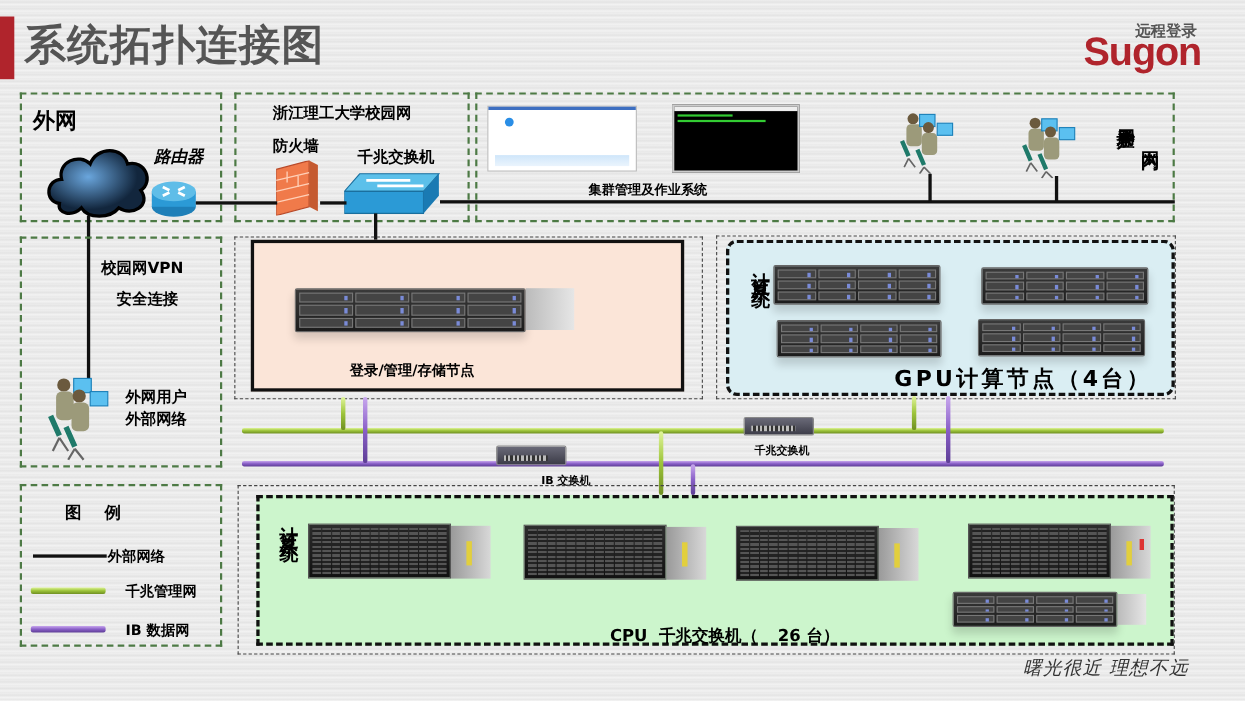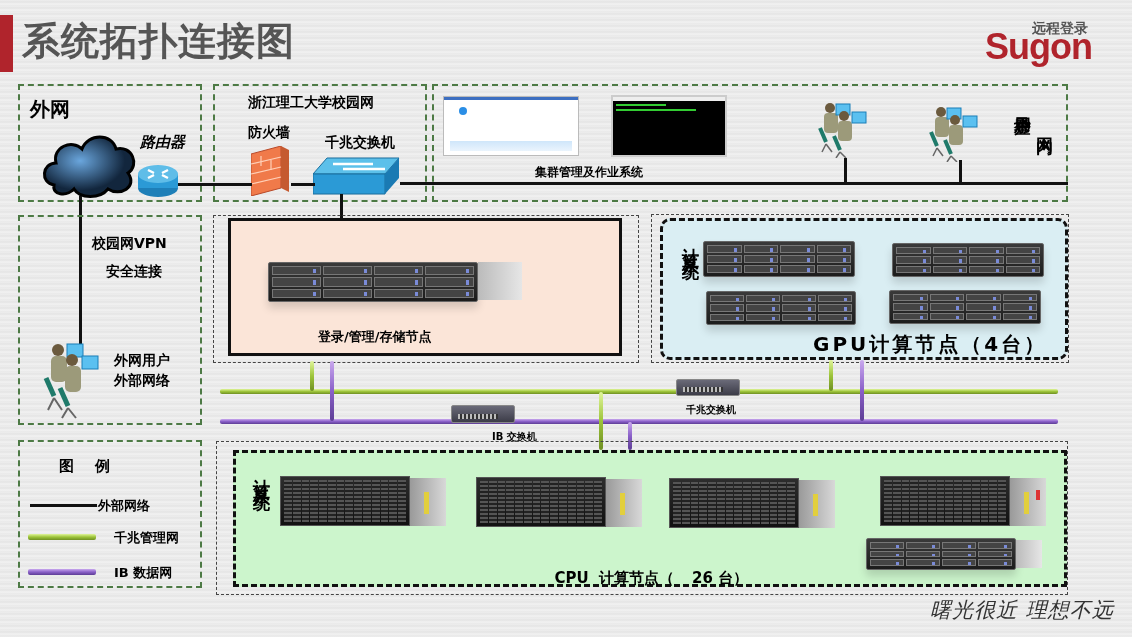--- a/index.html
+++ b/index.html
@@ -52,21 +52,21 @@
   .switch {
     background: linear-gradient(180deg,#6a6a78,#3c3c48);
     border: 1px solid #888; border-radius: 2px;
   }
   .switch::after { content: ""; position: absolute; left: 6px; right: 16px; bottom: 3px; height: 5px;
     background: repeating-linear-gradient(90deg,#bbb 0,#bbb 2px,#333 2px,#333 4px); }
 
   .person { position: absolute; }
   .screen-mock { background: #fff; border: 1px solid #bbb; }
   .terminal-mock { background: #000; border: 2px solid #ccc; }
-  .slogan { left: 930px; top: 596px; font-size: 21px; color: #333; font-family: "DejaVu Serif", serif; font-style: italic; letter-spacing: 1px; }
+  .slogan { left: 930px; top: 596px; font-size: 17px; color: #333; font-family: "DejaVu Serif", serif; font-style: italic; letter-spacing: 1px; }
 </style>
 </head>
 <body>
 
 <div class="abs title-bar"></div>
 <div class="abs title">系统拓扑连接图</div>
 <div class="abs logo-cn">远程登录</div>
 <div class="abs logo-en">Sugon</div>
 
 <div class="abs dash-green" style="left:18px;top:84px;width:184px;height:118px;"></div>
@@ -368,16 +368,16 @@
     <div class="bay"></div>
     <div class="bay"></div>
   <div class="bay"></div>
     <div class="bay"></div>
     <div class="bay"></div>
     <div class="bay"></div>
 </div>
 <div class="abs rack-side" style="left:1016px;top:540px;width:26px;height:28px;"></div>
 
 <div class="abs lbl" style="left:544px;top:551px;font-size:15px;white-space:pre;">
-  <span>CPU  计算节点（</span><span style="margin-left:18px;">26</span><span> 台）</span>
+  <span>CPU  千兆交换机（</span><span style="margin-left:18px;">26</span><span> 台）</span>
 </div>
 
 <div class="abs slogan">曙光很近 理想不远</div>
 
 </body></html>

